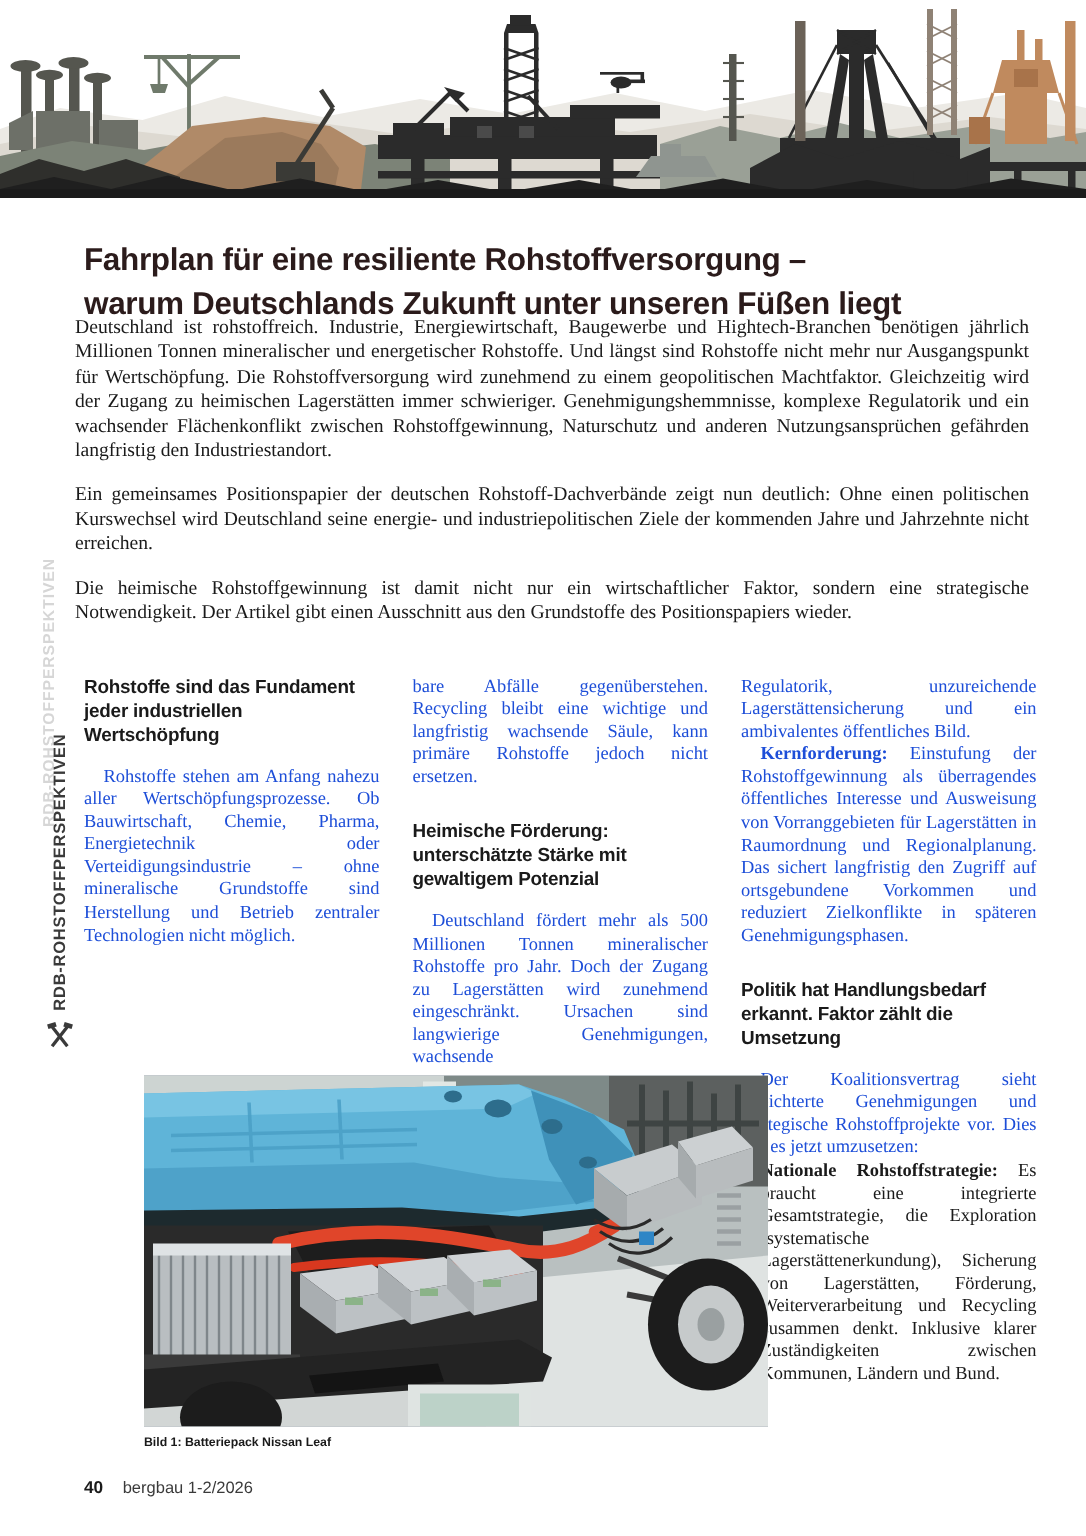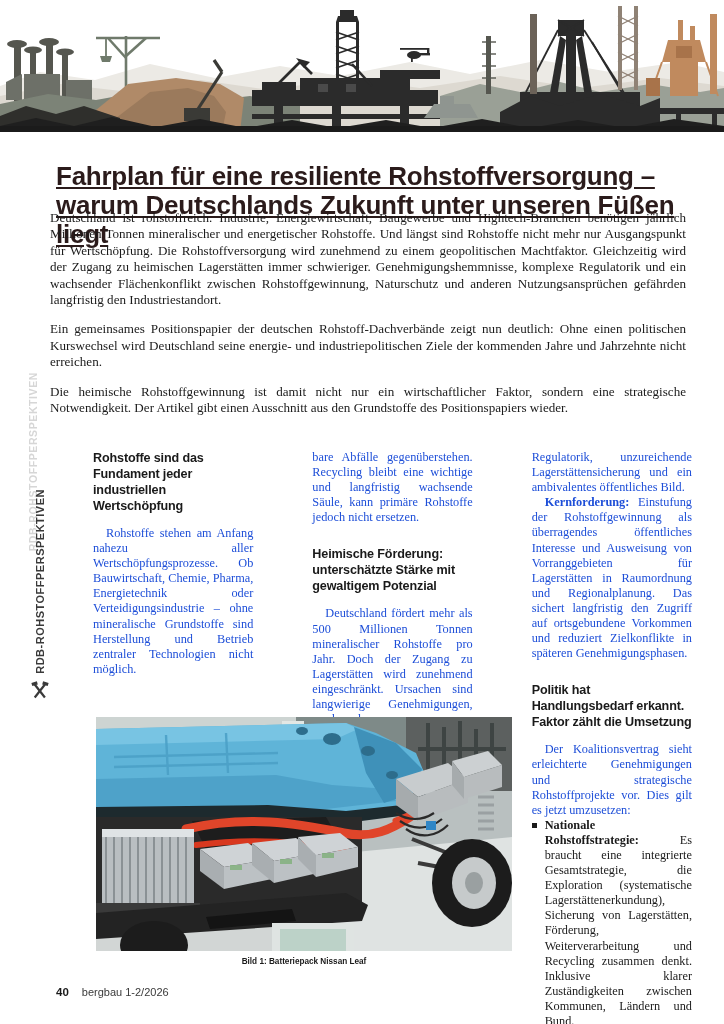--- a/index.html
+++ b/index.html
@@ -81,25 +81,24 @@
   }
 
   
   .title {
     position: absolute;
     left: 56px;
     top: 145px;
     width: 636px;
     font-family: "Liberation Sans", sans-serif;
     font-weight: bold;
-    font-size: 26px;
+    font-size: 21px;
     line-height: 29px;
     letter-spacing: -0.25px;
     color: #2b1b1b;
-    text-decoration: underline;
   }
   .title .line { display: block; }
 
   
   .intro {
     position: absolute;
     left: 50px;
     top: 210px;
     width: 636px;
   }
@@ -120,21 +119,20 @@
     left: 56px;
     top: 450px;
     width: 636px;
     height: 520px;
     display: flex;
     gap: 22px;
   }
   .col {
     width: 197px;
     position: relative;
-    margin-left: 37px;
   }
 
   .sub {
     font-family: "Liberation Sans", sans-serif;
     font-weight: bold;
     font-size: 12.6px;
     line-height: 16px;
     color: #1a1a1a;
     letter-spacing: -0.15px;
     margin: 0 0 12px 0;
@@ -172,21 +170,20 @@
     background: #1a1a1a;
   }
   .blist li b { font-weight: bold; }
 
   
   .figure {
     position: absolute;
     left: 56px;
     top: 701px;
     width: 416px;
-    text-align: center;
   }
   .figure-img {
     width: 416px;
     height: 234px;
     display: block;
     overflow: hidden;
     background: #8e9aa0;
     position: relative;
   }
   .figure-img svg { display: block; width: 416px; height: 234px; }

